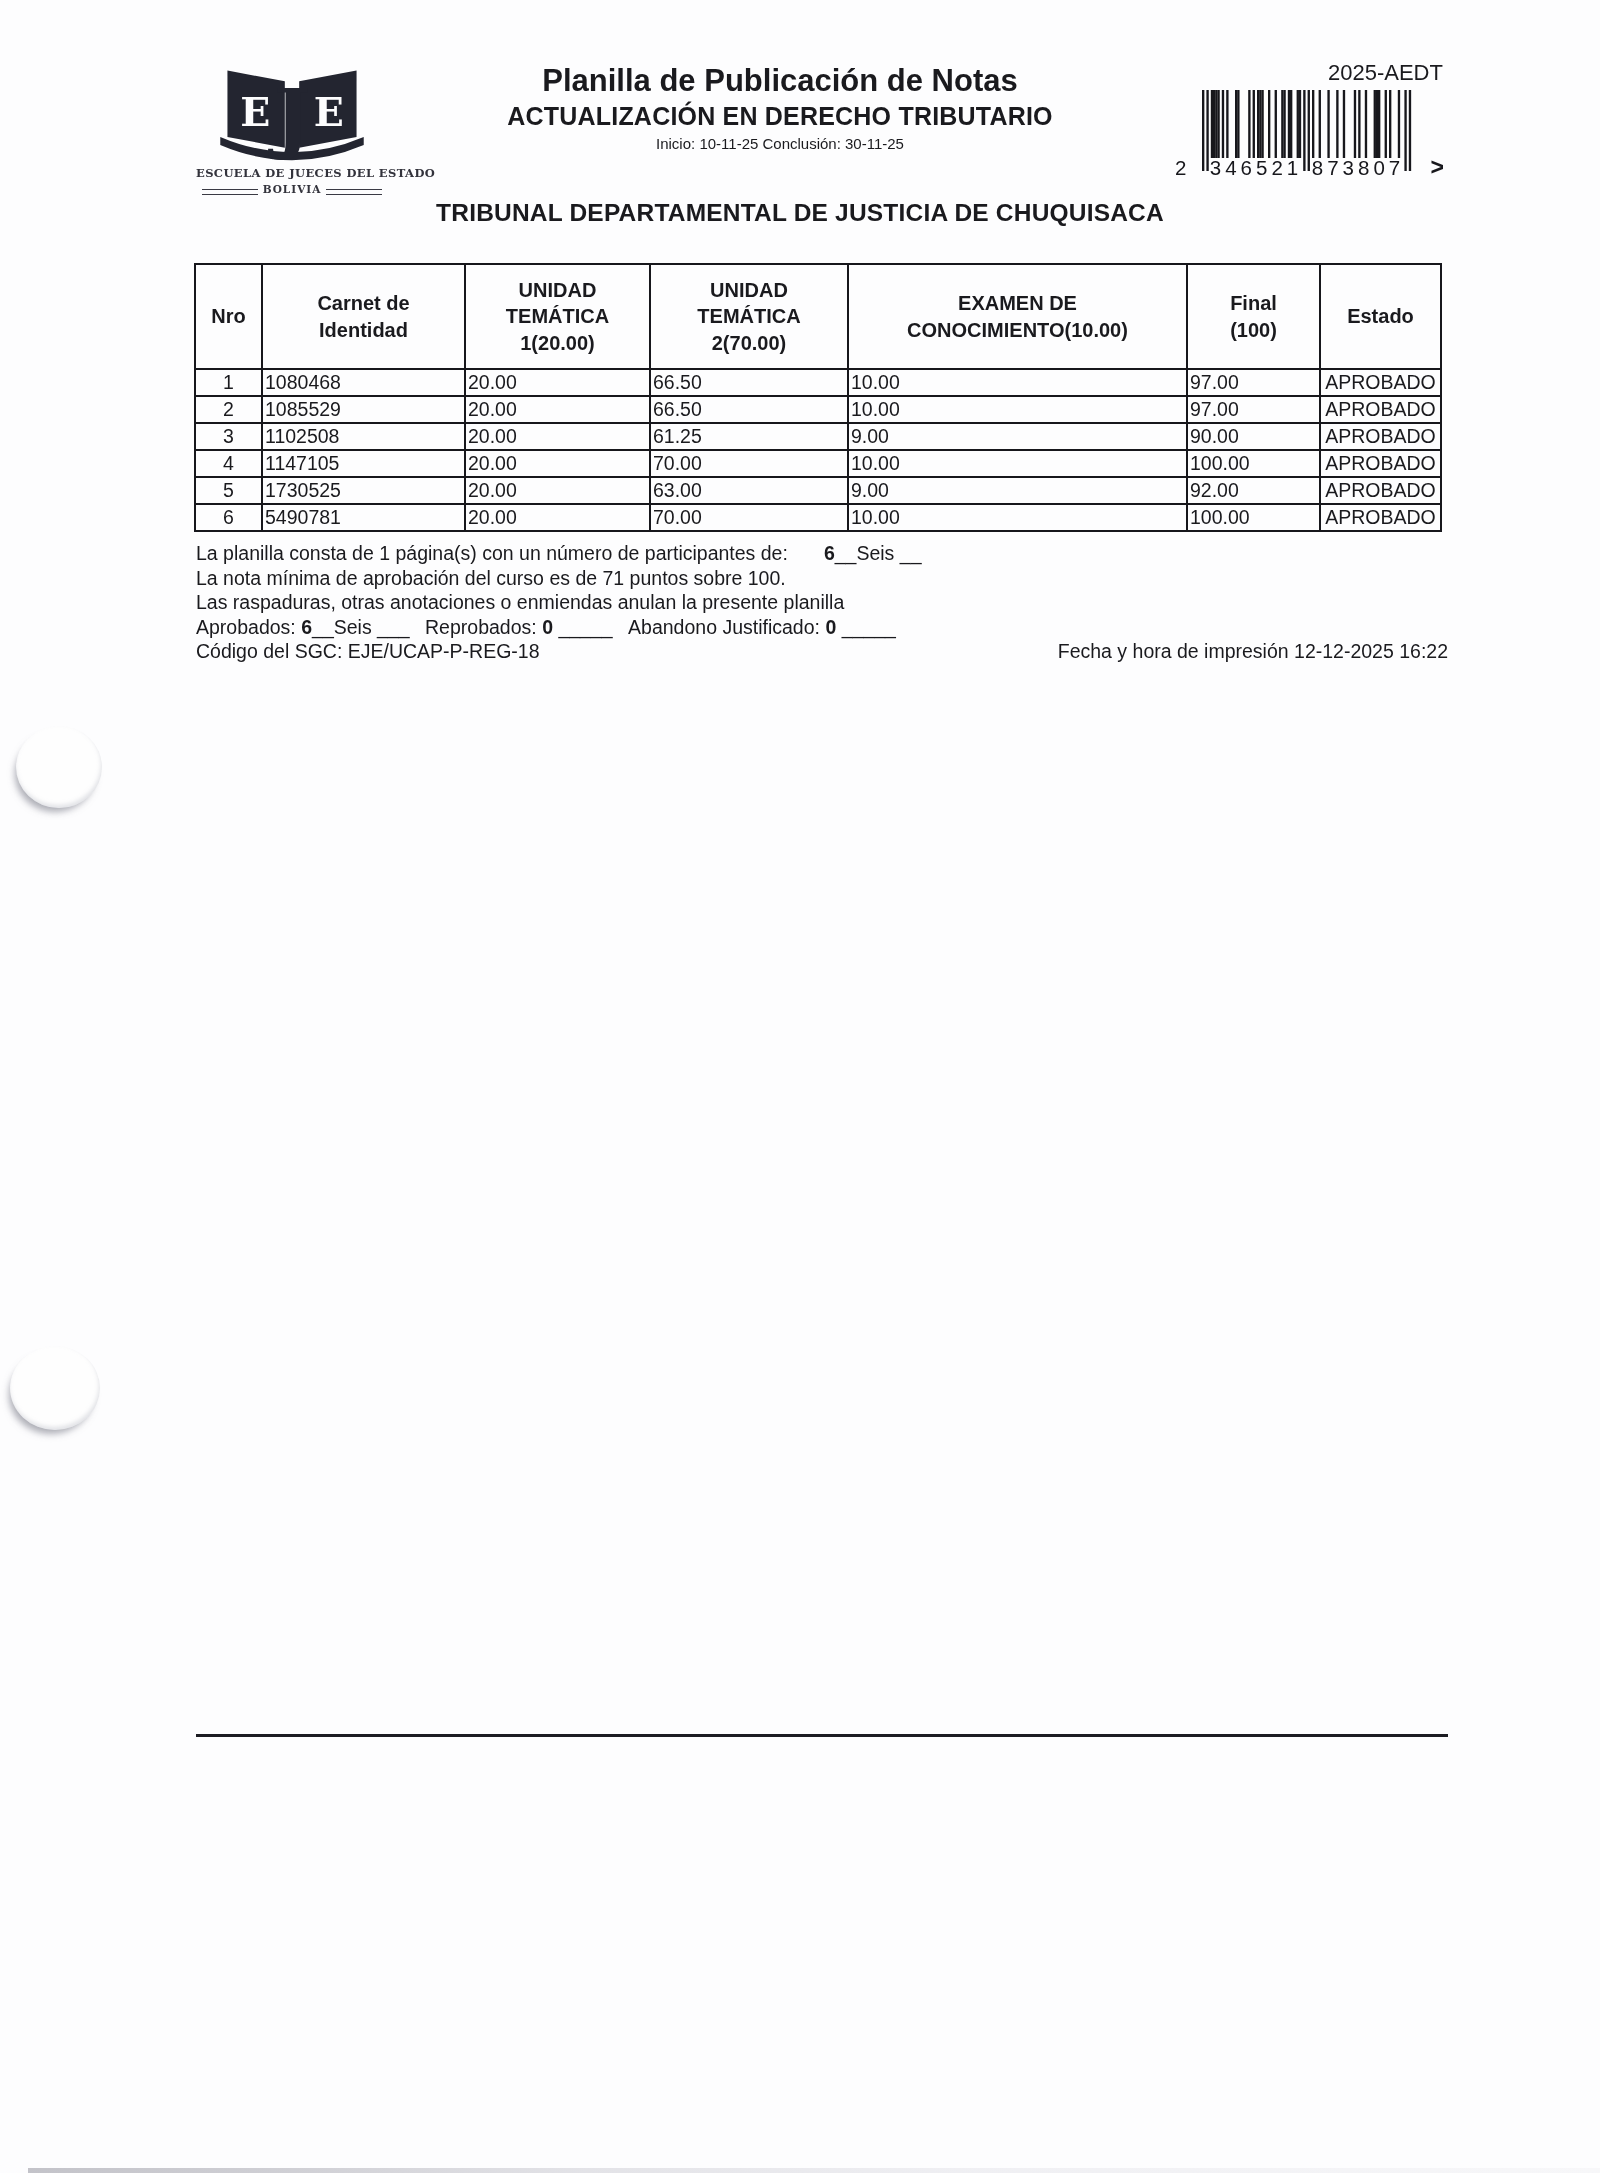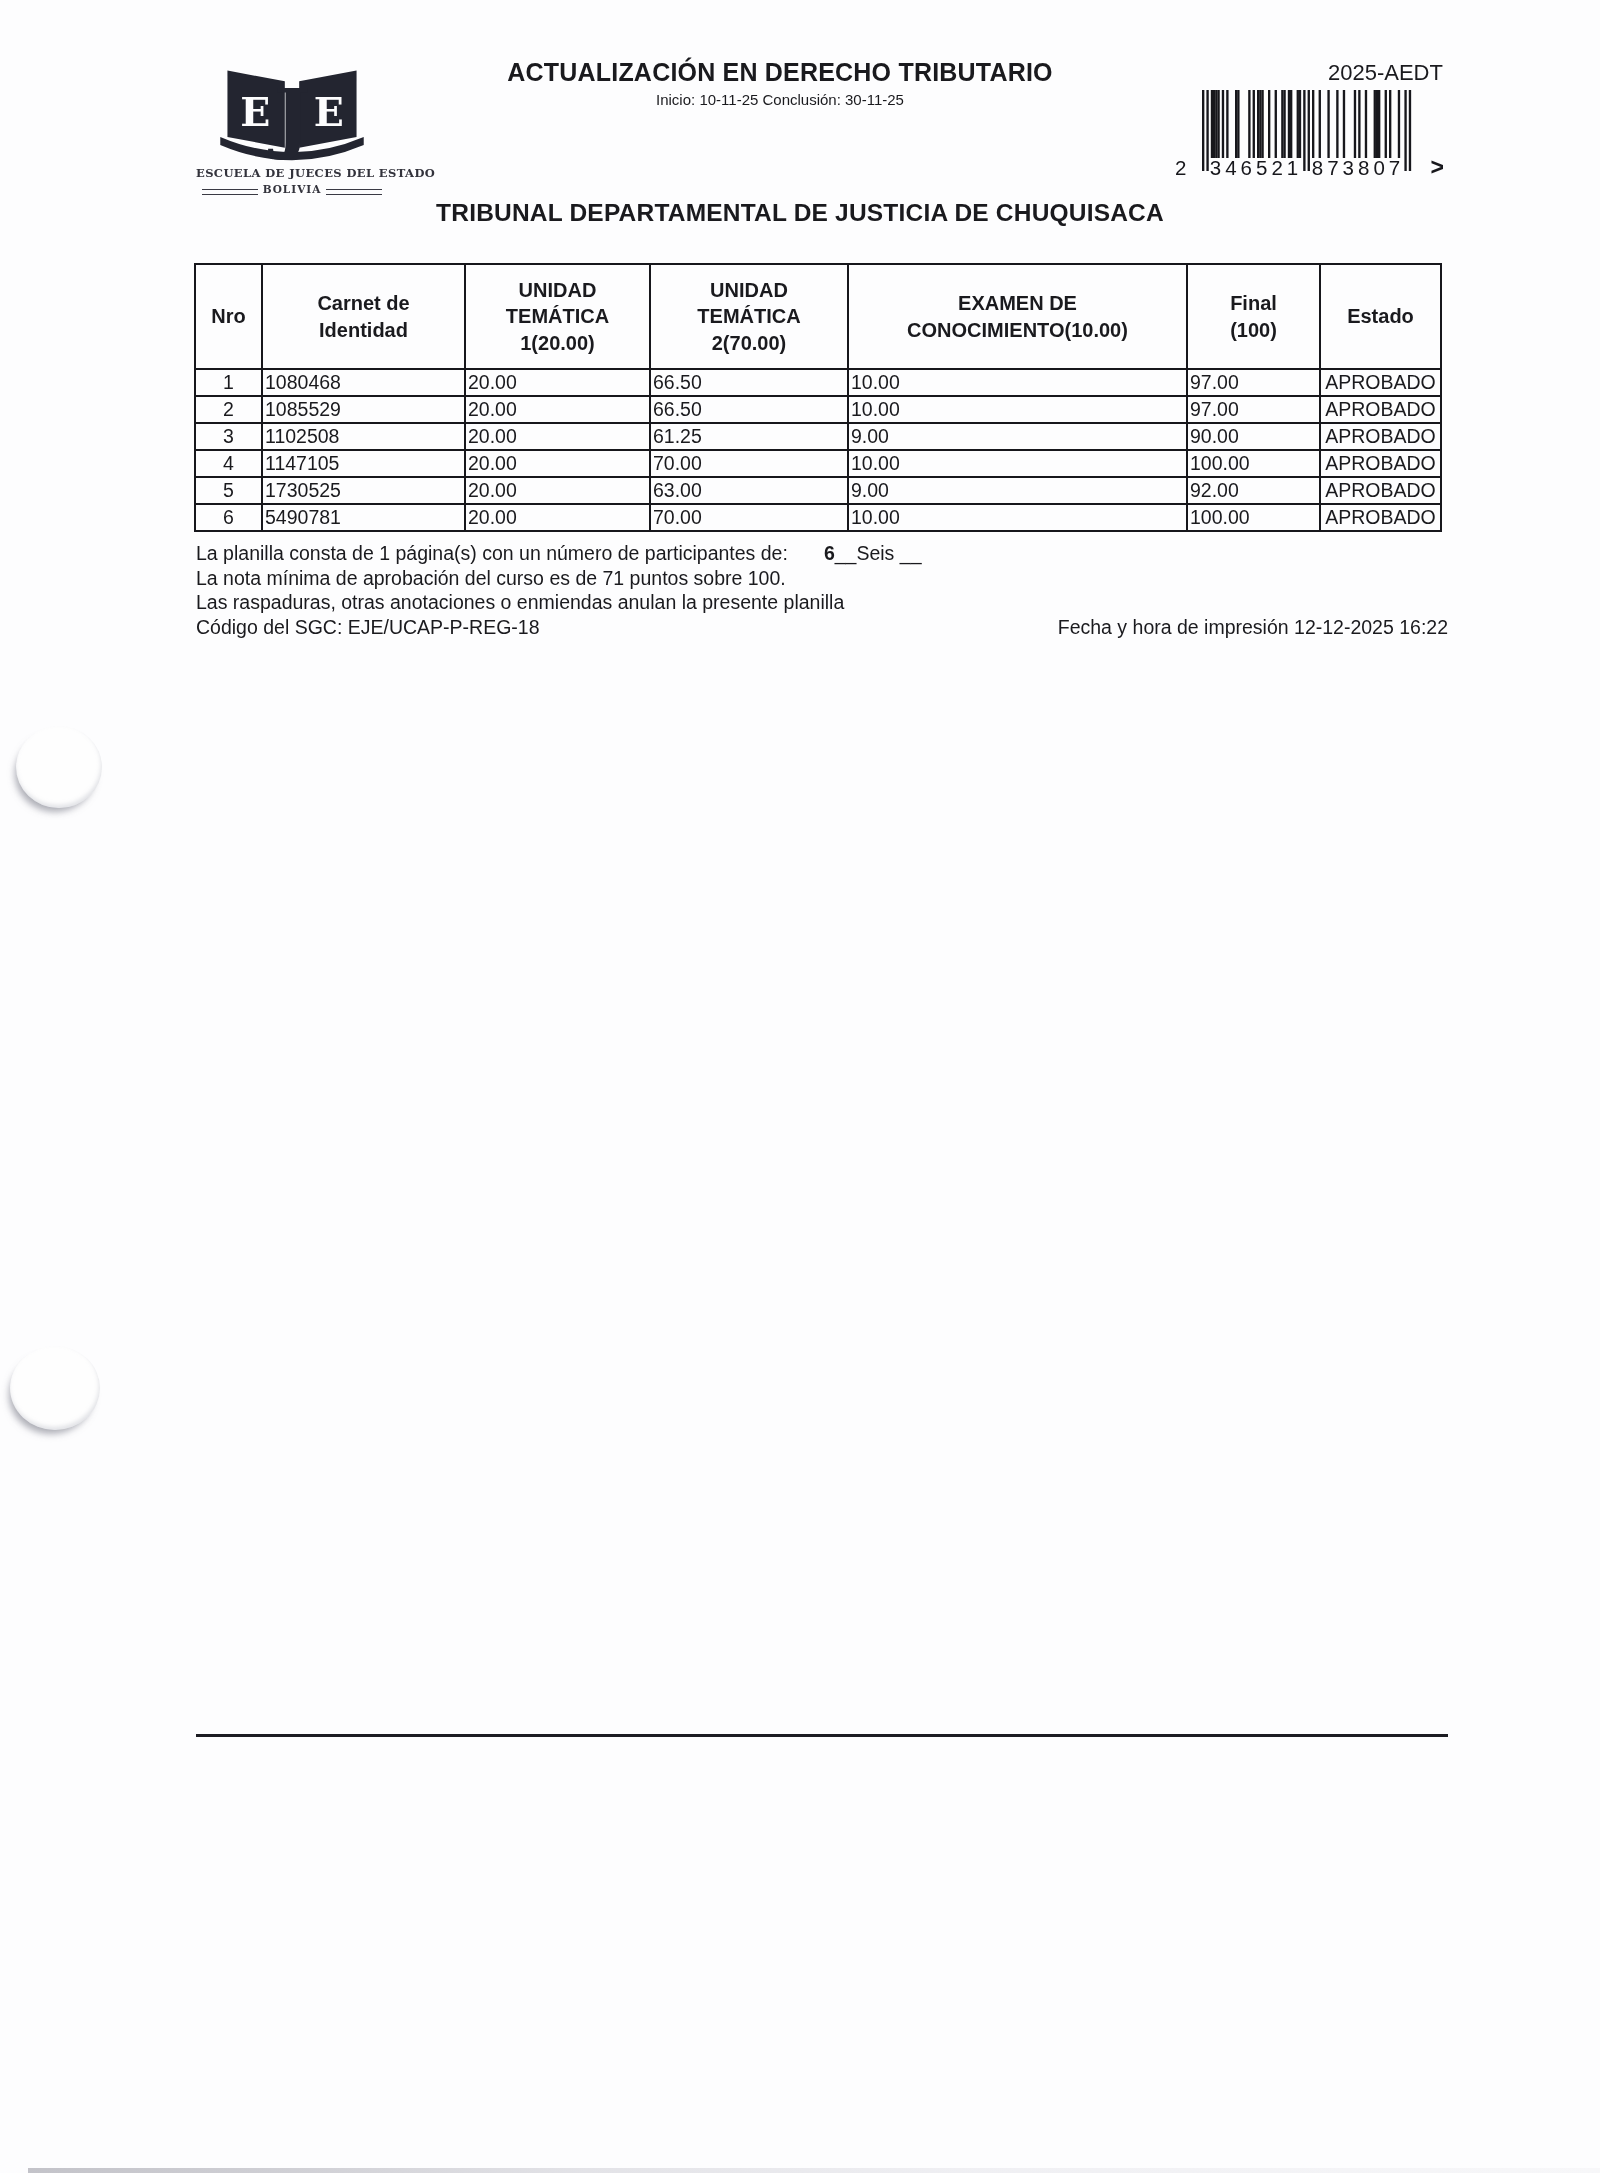--- a/index.html
+++ b/index.html
@@ -110,20 +110,21 @@
     </svg>
     <div class="logo-institution">ESCUELA DE JUECES DEL ESTADO</div>
     <div class="logo-country">
       <span class="rule"></span>
       <span class="country">BOLIVIA</span>
       <span class="rule"></span>
     </div>
   </div>
 
   <div class="header-center">
+    <div class="hc-title">Planilla de Publicación de Notas</div>
     <div class="hc-course">ACTUALIZACIÓN EN DERECHO TRIBUTARIO</div>
     <div class="hc-dates">Inicio: 10-11-25 Conclusión: 30-11-25</div>
   </div>
   <div class="tribunal">TRIBUNAL DEPARTAMENTAL DE JUSTICIA DE CHUQUISACA</div>
 
   <div class="code-right">2025-AEDT</div>
   <div class="barcode">
     <svg id="barcode-bars" width="210" height="84">
         <rect x="0.00" y="0" width="2.35" height="81"></rect>
         <rect x="4.40" y="0" width="2.35" height="81"></rect>
@@ -258,20 +259,28 @@
         </tr>
       </tbody>
   </table>
 
   <div class="notes">
     <div class="note-line">
       <span>La planilla consta de 1 página(s) con un número de participantes de:</span><span class="bold participants-count">6</span><span>__Seis __</span>
     </div>
     <div class="note-line">La nota mínima de aprobación del curso es de 71 puntos sobre 100.</div>
     <div class="note-line">Las raspaduras, otras anotaciones o enmiendas anulan la presente planilla</div>
+    <div class="note-line">
+      <span>Aprobados:</span>
+      <span class="bold">6</span><span>__Seis ___</span>
+      <span class="seg-gap">Reprobados:</span>
+      <span class="bold">0</span> <span>_____</span>
+      <span class="seg-gap">Abandono Justificado:</span>
+      <span class="bold">0</span> <span>_____</span>
+    </div>
     <div class="note-line split">
       <span>Código del SGC: EJE/UCAP-P-REG-18</span>
       <span>Fecha y hora de impresión 12-12-2025 16:22</span>
     </div>
   </div>
 
   <div class="punch-hole hole-1"></div>
   <div class="punch-hole hole-2"></div>
 
   <div class="footer-rule"></div>

